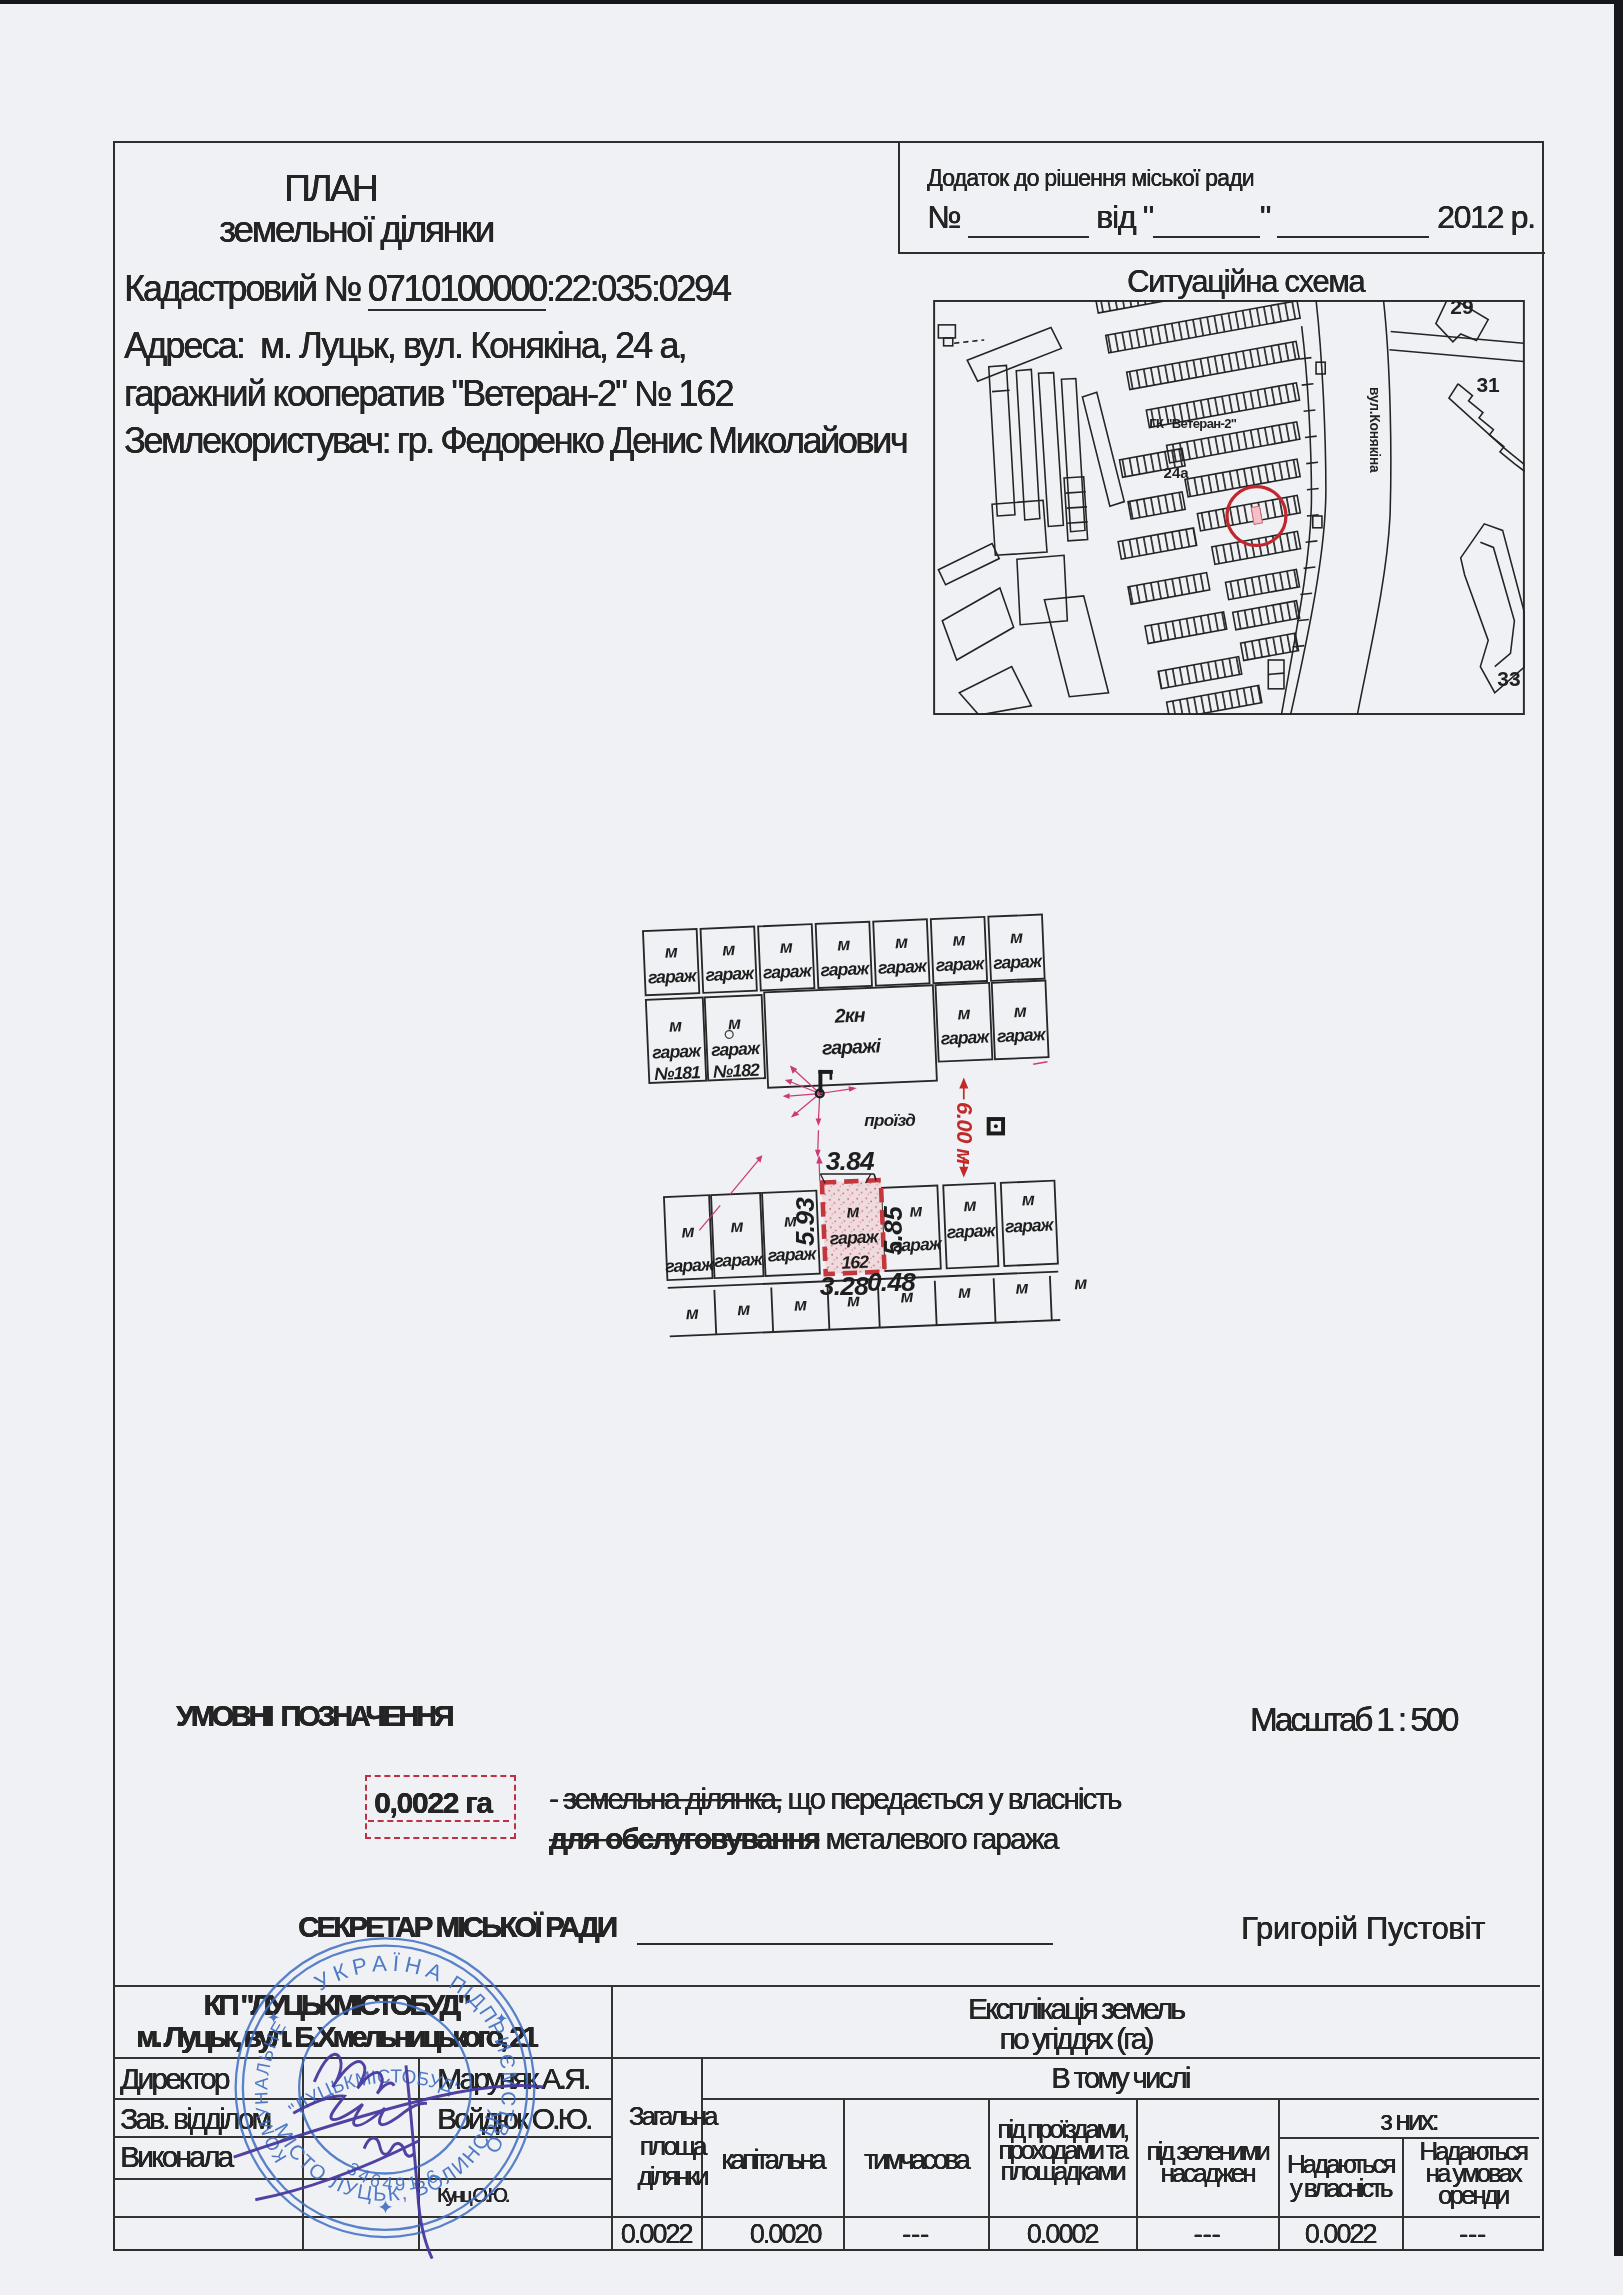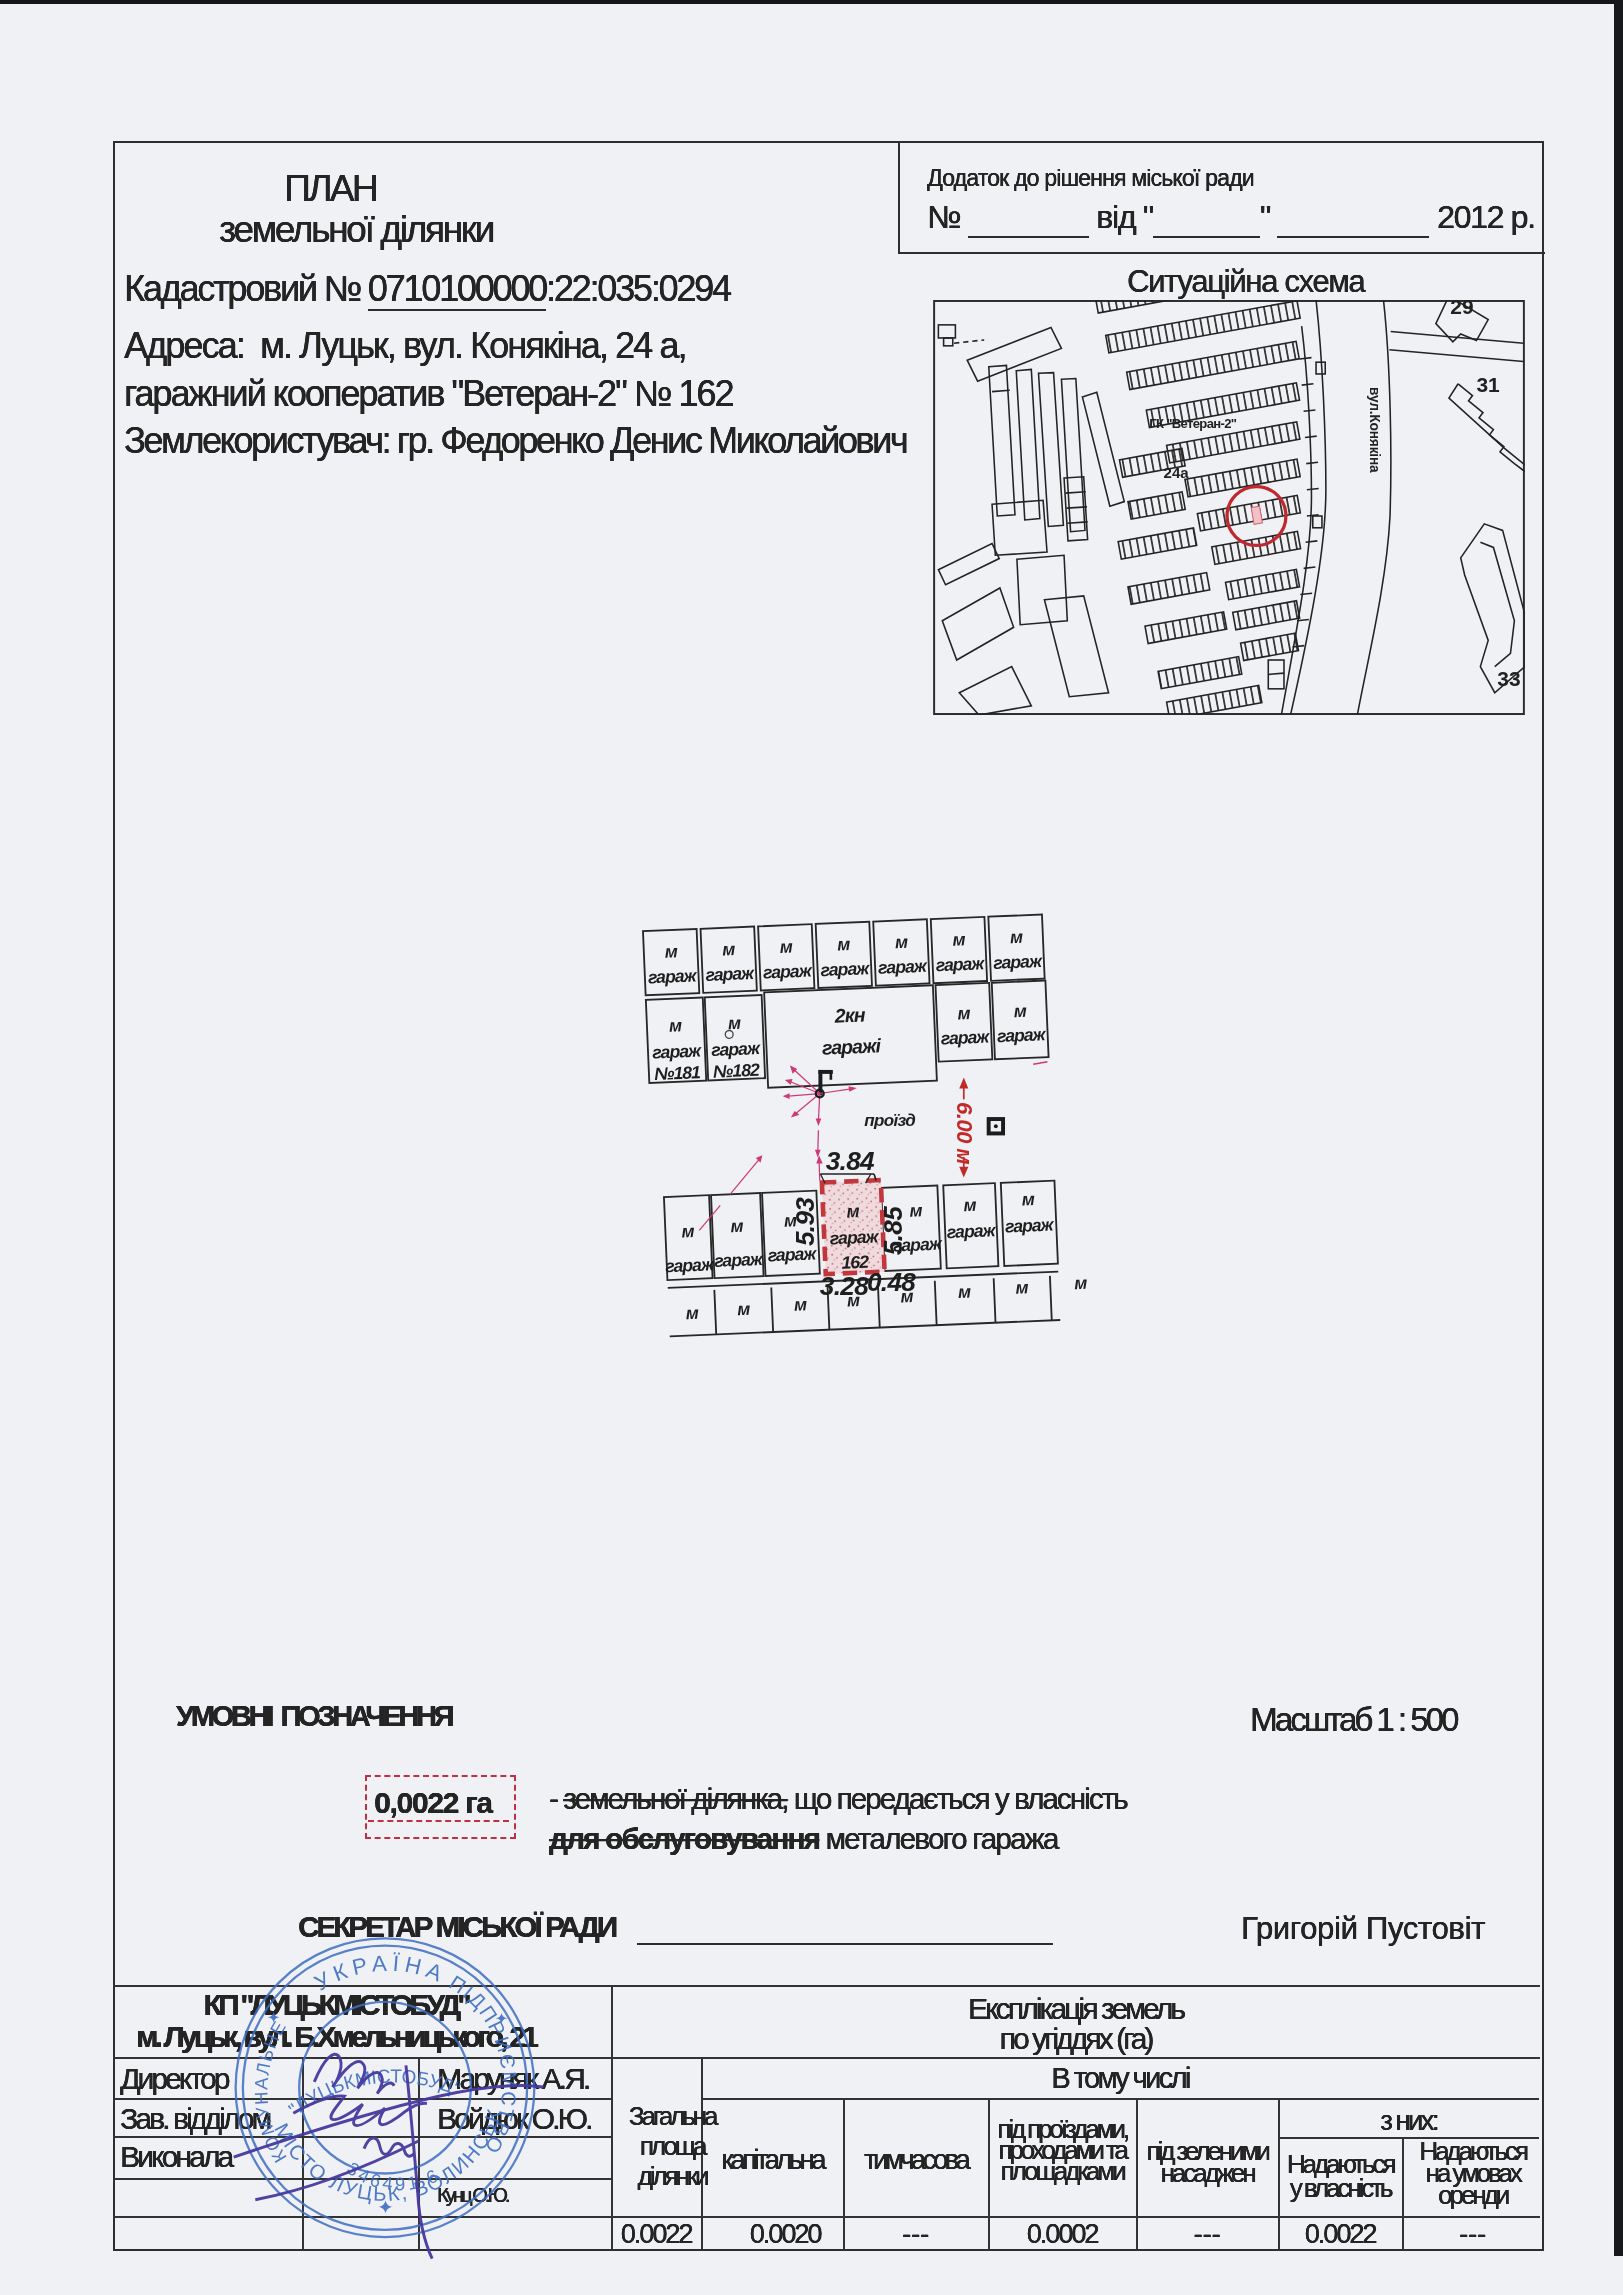--- a/index.html
+++ b/index.html
@@ -367,21 +367,21 @@
 
 <div class="t" style="left:176px;top:1700px;font-size:29px;font-weight:bold;letter-spacing:-3.3px;">УМОВНІ&nbsp; ПОЗНАЧЕННЯ</div>
 
 <div class="t" style="left:1250px;top:1701px;font-size:33px;letter-spacing:-3px;">Масштаб 1 : 500</div>
 
 <div class="abs" style="left:365px;top:1775px;width:147px;height:60px;border:2.6px dashed #c03040;"></div>
 <div class="abs" style="left:368px;top:1820px;width:141px;border-top:2.6px dashed #c03040;"></div>
 
 <div class="t" style="left:374px;top:1786px;font-size:30px;font-weight:bold;letter-spacing:-1.3px;">0,0022 га</div>
 
-<div class="t" style="left:549px;top:1782px;font-size:29.5px;letter-spacing:-1.9px;">- <span style="text-decoration:line-through;">земельної ділянка,</span> що передається у власність</div>
+<div class="t" style="left:549px;top:1782px;font-size:29.5px;letter-spacing:-1.9px;">- <span style="text-decoration:line-through;">земельна ділянка,</span> що передається у власність</div>
 
 <div class="t" style="left:549px;top:1822px;font-size:29.5px;letter-spacing:-1.7px;"><span style="text-decoration:line-through;font-weight:bold;">для обслуговування</span> металевого гаража</div>
 
 <div class="t" style="left:298px;top:1910px;font-size:29.5px;font-weight:bold;letter-spacing:-2.9px;">СЕКРЕТАР МІСЬКОЇ РАДИ</div>
 <div class="abs" style="left:637px;top:1943px;width:416px;border-top:2.6px solid #2c2c2c;"></div>
 
 <div class="t" style="left:1241px;top:1911px;font-size:31px;letter-spacing:-0.3px;">Григорій Пустовіт</div>
 
 <div class="abs" style="left:113px;top:1985px;width:1427px;height:2px;background:#333;"></div>
 

